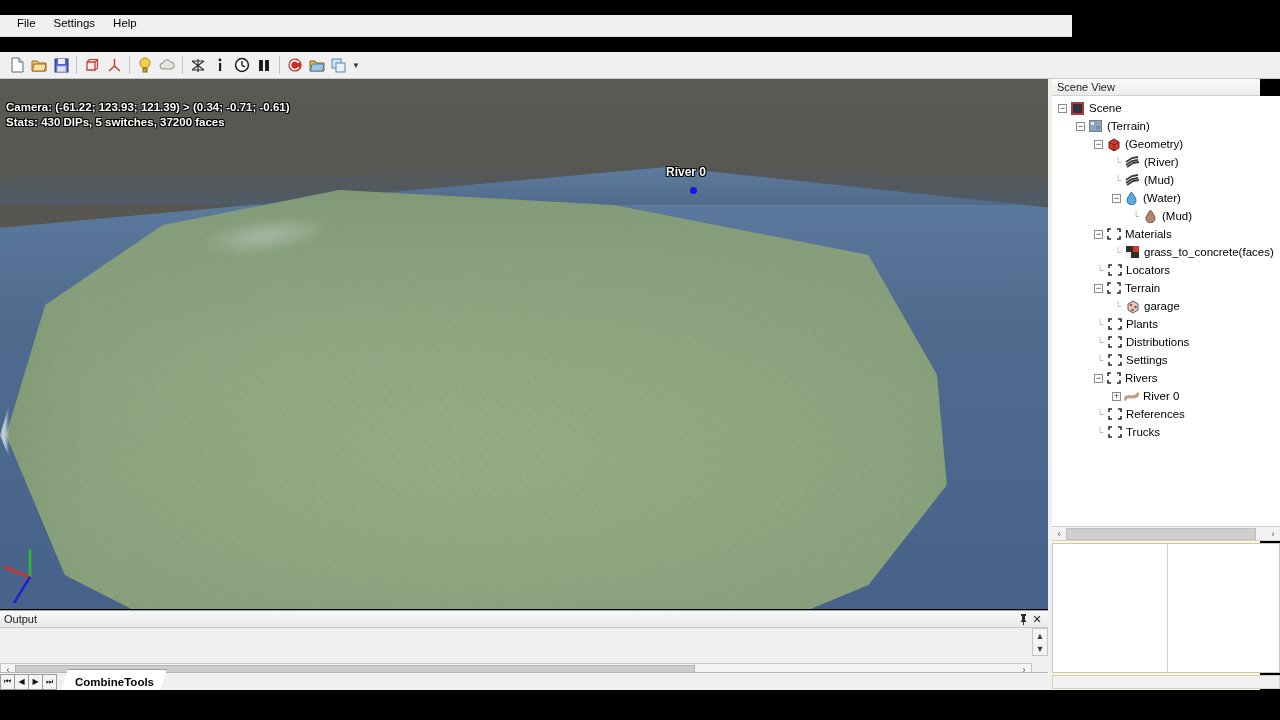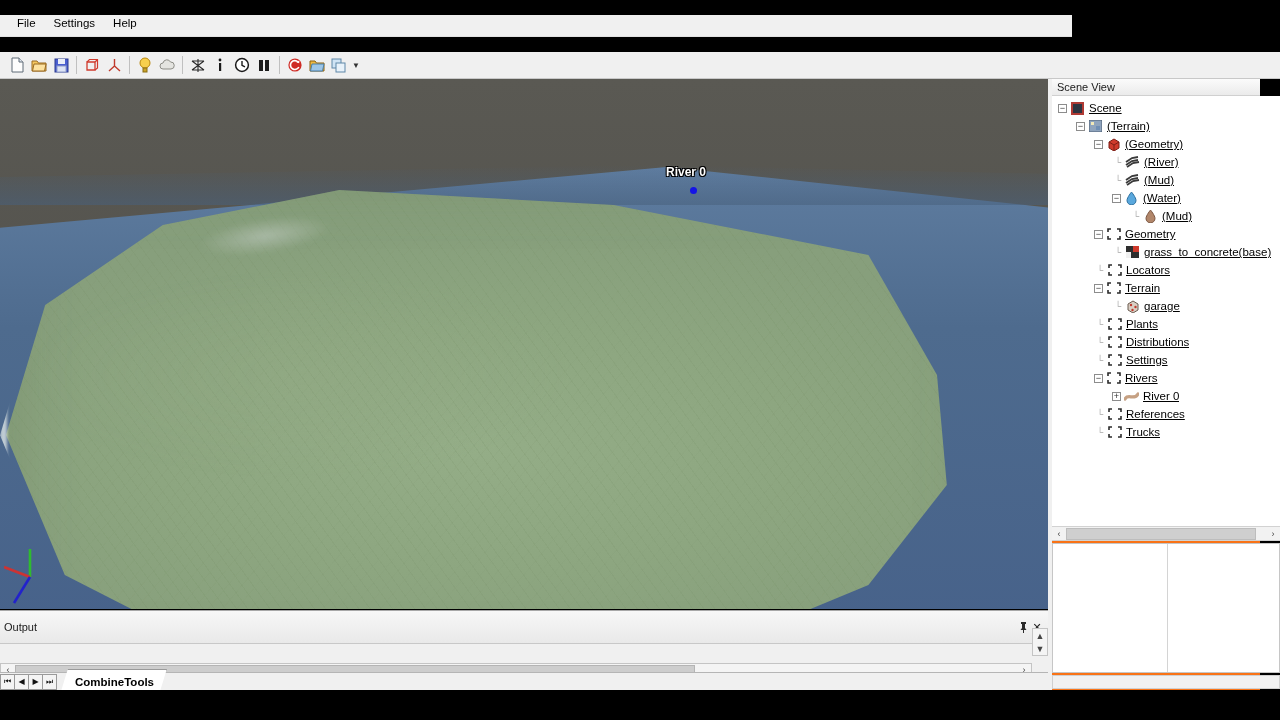--- a/index.html
+++ b/index.html
@@ -140,21 +140,21 @@
   
   .gizmo { position: absolute; left: 4px; bottom: 4px; width: 56px; height: 60px; }
 
   
   .output-panel {
     position: absolute; left: 0; top: 610px; width: 1048px; height: 62px;
     background: #f0f0f0; border-top: 1px solid #a8a8a8;
   }
   .output-title {
     height: 17px; background: linear-gradient(180deg,#f7f7f7,#e9e9e9);
-    display:flex; align-items:center; padding: 16px 4px; border-bottom: 1px solid #c8c8c8;
+    display:flex; align-items:center; padding: 0 4px; border-bottom: 1px solid #c8c8c8;
   }
   .output-title-text { font-size: 11px; color:#1a1a1a; flex: 1; }
   .op-icon { width: 14px; height: 14px; display:flex; align-items:center; justify-content:center;
     font-size: 11px; color:#222; }
   .output-body {
     position:absolute; left:0; top:17px; width: 1032px; height: 28px;
     background: #fff; border: 1px solid #c4c4c4; border-top: none; overflow:hidden;
   }
   .output-line { font-size: 11px; color:#000; padding: 3px 5px; white-space: nowrap; }
   .output-vscroll {
@@ -184,40 +184,40 @@
     margin-left: 4px; padding: 0 12px 0 14px; height: 26px;
     background: #fff; border: 1px solid #9a9a9a; border-bottom: none;
     font-size: 11.5px; font-weight: bold; color:#000;
     display:flex; align-items:center;
     clip-path: polygon(8px 0, 100% 0, calc(100% - 8px) 100%, 0 100%);
   }
 
   
   .right-panel {
     position: absolute; left: 1052px; top: 79px; width: 208px; height: 611px;
-    background: #f97316;
+    background: #fef9c3;
   }
   .sv-title {
     height: 17px; background: linear-gradient(180deg,#fbfbfb,#ebebeb);
     display:flex; align-items:center; padding-left:5px;
     font-size: 11px; color:#1a1a1a; border-bottom: 1px solid #d0d0d0;
   }
   .tree {
     position: absolute; left: 0; top: 17px; width: 228px; height: 430px;
     background: #fff; overflow: hidden; padding-top: 3px;
   }
   .tnode { display:flex; align-items:center; height: 18px; font-size: 11.5px; color:#000;
     white-space: nowrap; position: relative; }
   .tw { width: 9px; height: 9px; border:1px solid #8c8c8c; background:#fff;
     display:flex; align-items:center; justify-content:center; font-size:9px;
     line-height: 7px; color:#333; flex: none; margin-right: 2px; }
   .tdots { width: 12px; flex:none; color:#a8a8a8; font-size: 9px; text-align:center; }
   .ticon { width: 17px; height: 15px; flex:none; display:flex; align-items:center;
     justify-content:center; margin-right: 3px; }
-  .tlabel { overflow: hidden; text-decoration: underline; }
+  .tlabel { overflow: hidden; }
 
   .tree-hscroll {
     position:absolute; left:0; top: 447px; width: 228px; height: 15px;
     background:#f2f2f2; border-top:1px solid #d2d2d2; border-bottom:1px solid #d2d2d2;
     display:flex; align-items:center;
   }
   .th-thumb { height: 12px; background:#cfcfcf; border:1px solid #bdbdbd; }
   .props-panel {
     position:absolute; left:0; top: 464px; width: 228px; height: 130px;
     background:#fff; border:1px solid #c6c6c6; display:flex;
@@ -345,20 +345,22 @@
     </div>
     <div class="shore"></div>
     <div class="sandbar"></div>
 
 
     <div class="river-label">River 0</div>
     <div class="river-marker"></div>
 
     <div class="hud">
       <div class="hud-gap"></div>
+      <div class="hud-line">Camera: (-61.22; 123.93; 121.39) &gt; (0.34; -0.71; -0.61)</div>
+      <div class="hud-line">Stats: 430 DIPs, 5 switches, 37200 faces</div>
     </div>
 
     <div class="gizmo">
       <svg width="56" height="60" viewBox="0 0 56 60">
         <line x1="26" y1="32" x2="26" y2="4" stroke="#2fbb2f" stroke-width="2.6"></line>
         <line x1="26" y1="32" x2="0" y2="22" stroke="#cc3333" stroke-width="2.6"></line>
         <line x1="26" y1="32" x2="10" y2="58" stroke="#2222cc" stroke-width="2.6"></line>
       </svg>
     </div>
   </div>
@@ -475,32 +477,32 @@
         </div>
         <div class="tnode" style="padding-left: 42px;">
           <div class="tw">−</div>
           <span class="ticon">
             <svg width="14" height="12">
               <g stroke="#2b2b2b" stroke-width="1.6" fill="none">
                 <path d="M1 4V1h3M10 1h3v3M13 8v3h-3M4 11H1V8"></path>
               </g>
             </svg>
           </span>
-          <span class="tlabel">Geometry</span>
+          <span class="tlabel">Materials</span>
         </div>
         <div class="tnode" style="padding-left: 60px;">
           <div class="tdots">└</div>
           <span class="ticon">
             <svg width="13" height="12">
               <rect x="0" y="0" width="13" height="12" fill="#2e2e2e"></rect>
               <path d="M7 0h6v6H7z" fill="#cf3a2c"></path>
               <path d="M0 6h5v6H0z" fill="#f0f0f0"></path>
             </svg>
           </span>
-          <span class="tlabel">grass_to_concrete(base)</span>
+          <span class="tlabel">grass_to_concrete(faces)</span>
         </div>
         <div class="tnode" style="padding-left: 42px;">
           <div class="tdots">└</div>
           <span class="ticon">
             <svg width="14" height="12">
               <g stroke="#2b2b2b" stroke-width="1.6" fill="none">
                 <path d="M1 4V1h3M10 1h3v3M13 8v3h-3M4 11H1V8"></path>
               </g>
             </svg>
           </span>

